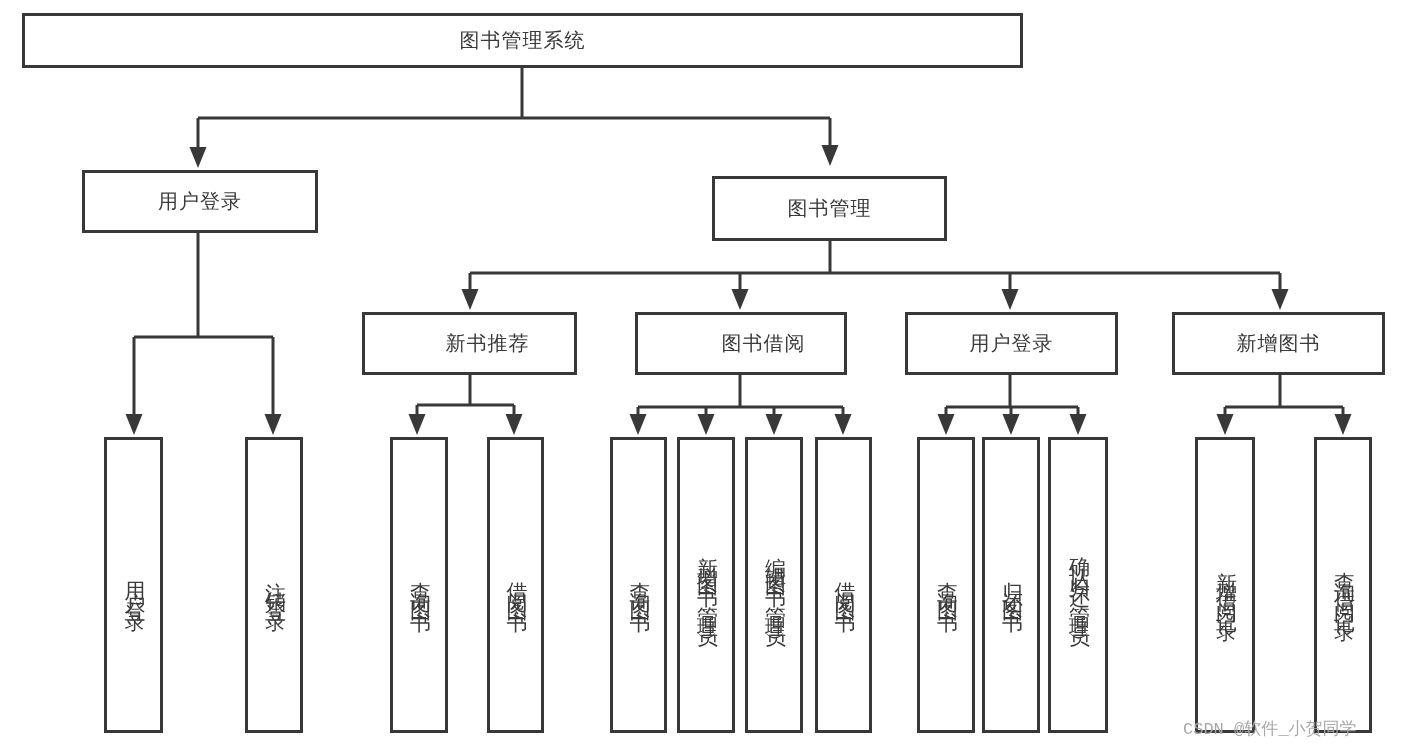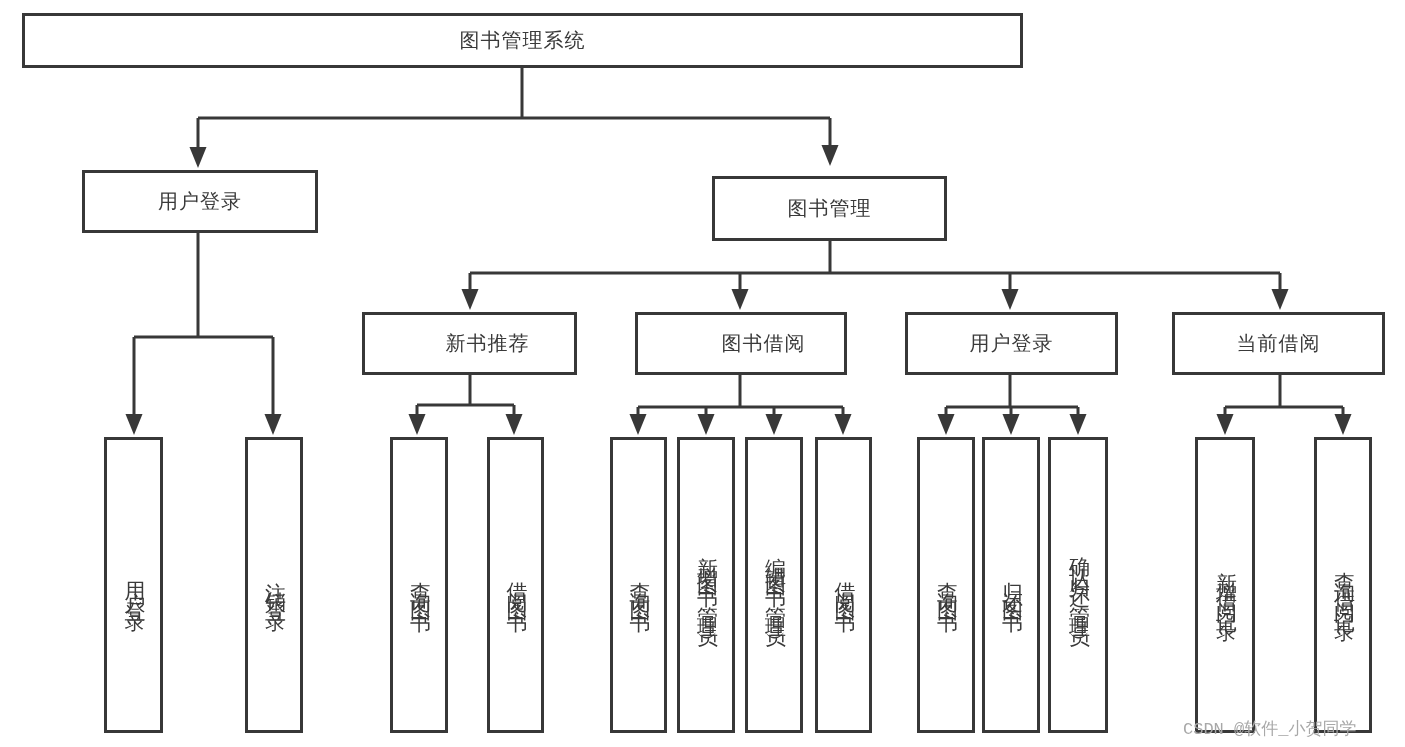--- a/index.html
+++ b/index.html
@@ -83,21 +83,21 @@
   </svg>
 
   <div class="hbox" style="left:22px;top:13px;width:1001px;height:55px;">图书管理系统</div>
 
   <div class="hbox" style="left:82px;top:170px;width:236px;height:63px;">用户登录</div>
   <div class="hbox" style="left:712px;top:176px;width:235px;height:65px;">图书管理</div>
 
   <div class="hbox" style="left:362px;top:312px;width:215px;height:63px;padding-left:36px;">新书推荐</div>
   <div class="hbox" style="left:635px;top:312px;width:212px;height:63px;padding-left:45px;">图书借阅</div>
   <div class="hbox" style="left:905px;top:312px;width:213px;height:63px;">用户登录</div>
-  <div class="hbox" style="left:1172px;top:312px;width:213px;height:63px;">当前借阅</div>
+  <div class="hbox" style="left:1172px;top:312px;width:213px;height:63px;">新增图书</div>
 
   <div class="vbox" style="left:104px;width:59px;">
     <span class="vtext">用户登录</span>
   </div>
   <div class="vbox" style="left:245px;width:58px;">
     <span class="vtext">注销登录</span>
   </div>
 
   <div class="vbox" style="left:390px;width:58px;">
     <span class="vtext">查询图书</span>

